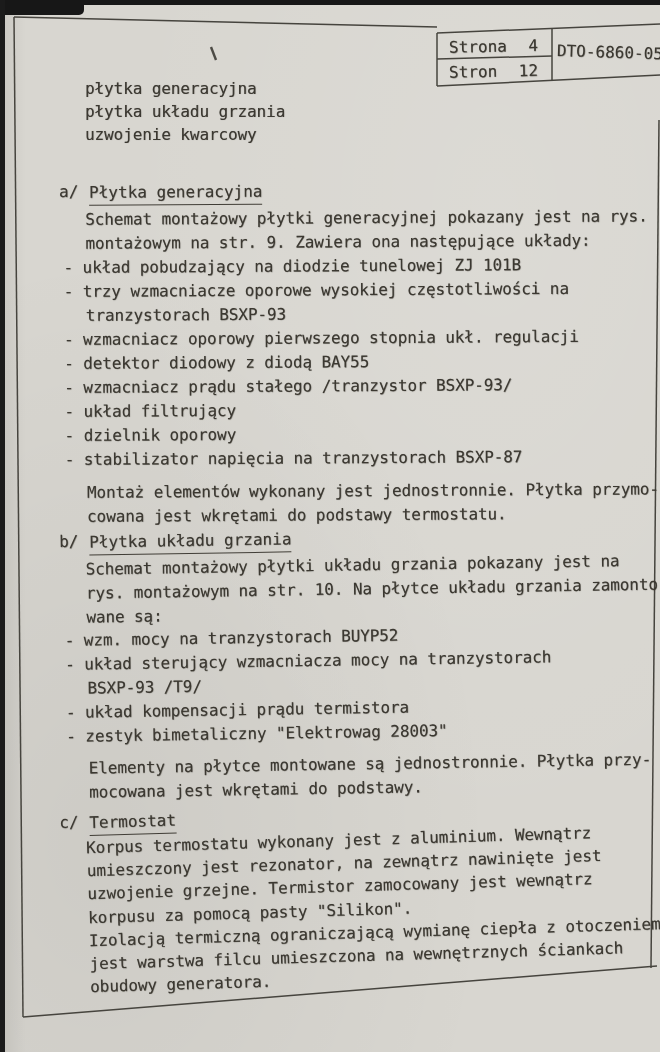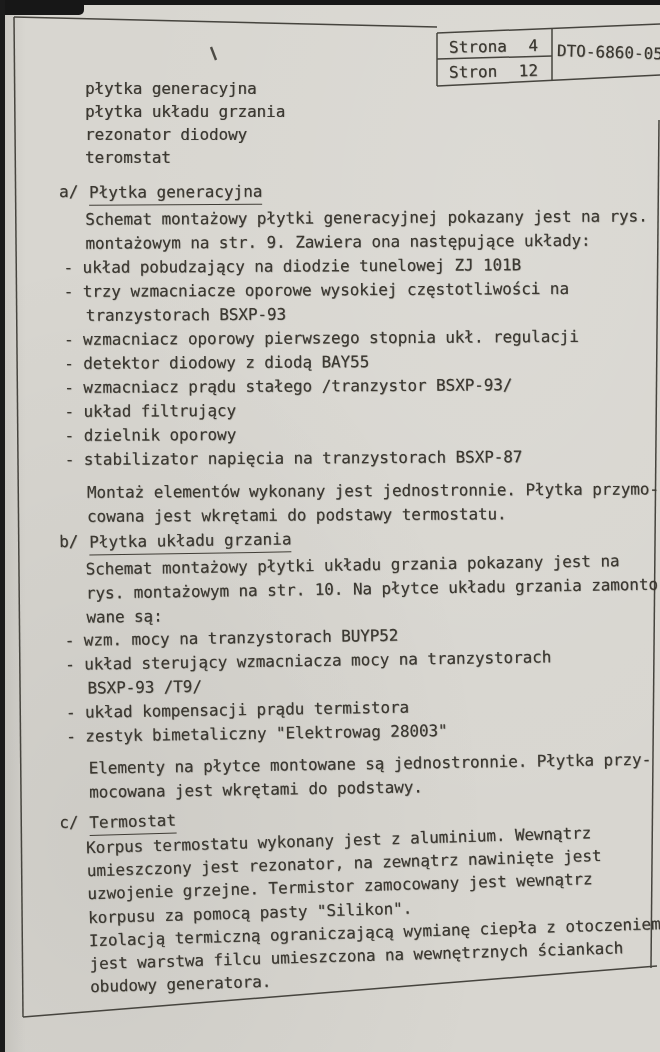--- a/index.html
+++ b/index.html
@@ -83,22 +83,21 @@
 </div>
 <div class="hcell" id="hcell-2">
   <span>Stron</span>
   <span>12</span>
 </div>
 <div id="doc-id">DTO-6860-057</div>
 
 <div id="intro">
   <div class="ln">płytka generacyjna</div>
   <div class="ln">płytka układu grzania</div>
-  <div class="ln">rezonator diodowy</div>
-  <div class="ln">teromstat</div>
+  <div class="ln">uzwojenie kwarcowy</div>
 </div>
 
 <div class="sec" id="sec-a">
   <span class="sec-label">a/</span>
   <span class="sec-title">Płytka generacyjna</span>
   <div class="sec-body">
     <div class="ln ind">Schemat montażowy płytki generacyjnej pokazany jest na rys.</div>
     <div class="ln ind">montażowym na str. 9. Zawiera ona następujące układy:</div>
     <div class="ln">- układ pobudzający na diodzie tunelowej ZJ 101B</div>
     <div class="ln">- trzy wzmacniacze oporowe wysokiej częstotliwości na</div>

